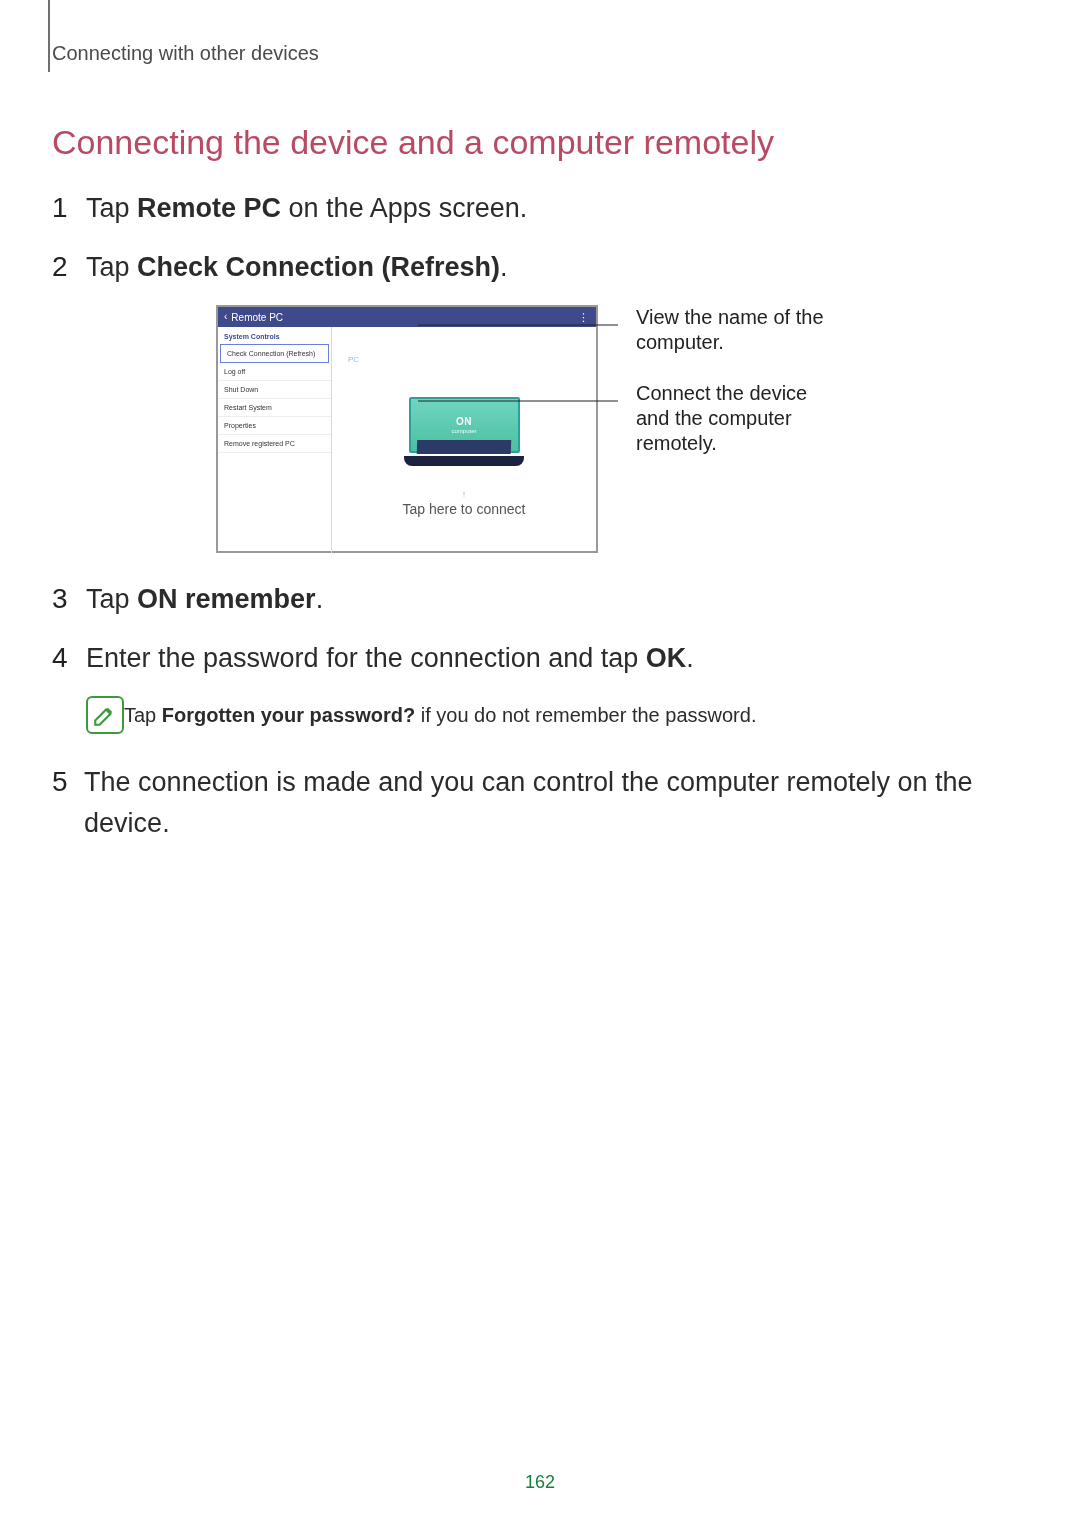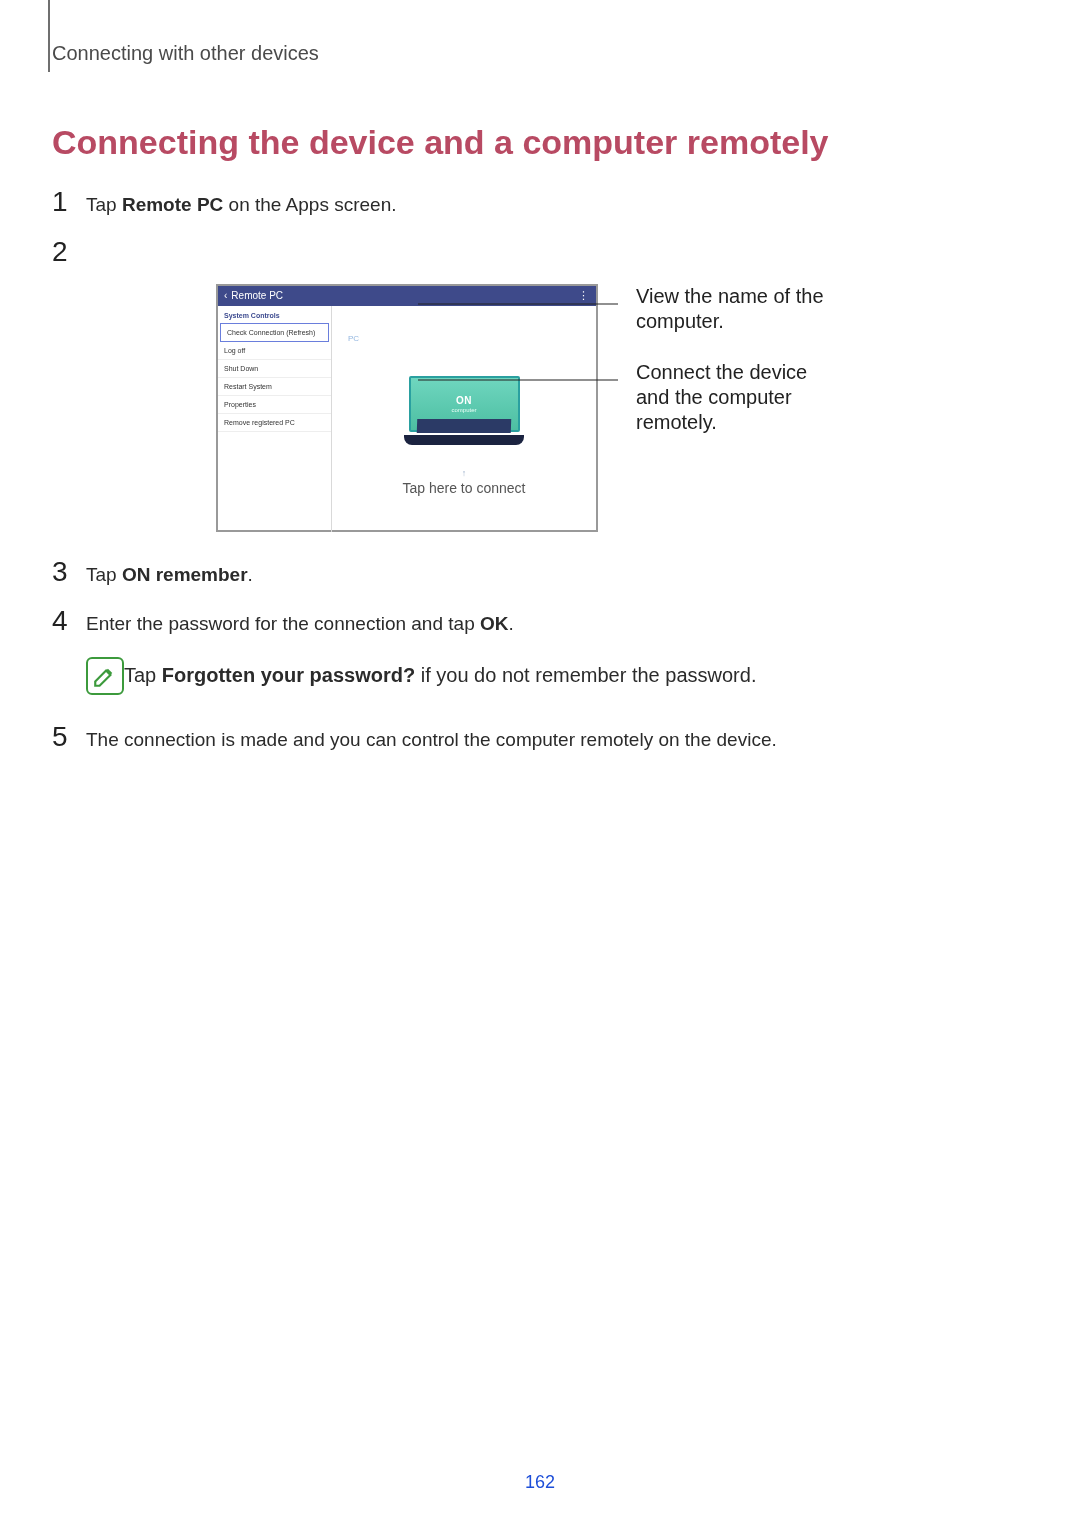--- a/index.html
+++ b/index.html
@@ -1,24 +1,24 @@
 <!DOCTYPE html>
 <html><head>
 <meta charset="utf-8">
 <style>
   * { box-sizing: border-box; margin: 0; padding: 0; }
   html, body { width: 1080px; height: 1527px; background: #fff; font-family: "Segoe UI", "Helvetica Neue", Arial, sans-serif; color: #2b2b2b; }
   .page { position: relative; width: 1080px; height: 1527px; padding: 28px 70px 40px 52px; }
   .left-rule { position: absolute; left: 48px; top: 0; width: 2px; height: 72px; background: #6f6f6f; }
   .section-crumb { font-size: 20px; color: #4a4a4a; margin: 14px 0 0 0; }
-  .h2 { font-size: 34px; font-weight: 700; color: #b84a63; margin: 58px 0 26px 0; }
+  .h2 { font-size: 34px; font-weight: 400; color: #b84a63; margin: 58px 0 26px 0; }
   .steps { margin-top: 4px; }
   .step { display: flex; align-items: baseline; margin: 18px 0; }
   .step-num { width: 34px; font-size: 28px; font-weight: 400; color: #222; line-height: 1; }
-  .step-body { font-size: 19px; color: #2b2b2b; line-height: 1.5; }
+  .step-body { font-size: 27px; color: #2b2b2b; line-height: 1.5; }
   .step-body b { font-weight: 700; }
 
   
   .figure-row { display: flex; justify-content: center; align-items: flex-start; margin: 8px 0 26px 0; gap: 0; }
   .mock { position: relative; width: 382px; height: 248px; border: 2px solid #999; background: #fff; }
   .mock-header { height: 20px; background: #3e4a8a; display: flex; align-items: center; padding: 0 6px; gap: 4px; }
   .chev { color: #fff; font-size: 10px; line-height: 1; }
   .mock-title { color: #fff; font-size: 10px; }
   .mock-menu { margin-left: auto; color: #fff; font-size: 11px; letter-spacing: 1px; }
   .mock-body { display: flex; height: 226px; }
@@ -41,21 +41,21 @@
   .callouts { width: 210px; margin-left: 38px; font-size: 20px; color: #222; }
   .callout { position: relative; margin-bottom: 26px; }
   .callout svg { position:absolute; left: -218px; top: 10px; }
   .callout .cap { line-height: 1.25; }
 
   .note-row { display: flex; align-items: center; margin: 18px 0 28px 34px; }
   .note-icon { width: 38px; height: 38px; border: 2px solid #3c9a3c; border-radius: 6px; display:flex; align-items:center; justify-content:center; }
   .note-icon svg { display:block; }
   .note-text { font-size: 20px; }
 
-  .pagenum { position:absolute; bottom: 34px; left: 0; right: 0; text-align: center; font-size: 18px; color: #1d4ed8; }
+  .pagenum { position:absolute; bottom: 34px; left: 0; right: 0; text-align: center; font-size: 18px; color: #15803d; }
 </style>
 </head>
 <body>
 
 <div class="page">
   <div class="left-rule"></div>
 
   <div class="section-crumb">Connecting with other devices</div>
 
   <h2 class="h2">Connecting the device and a computer remotely</h2>
@@ -64,20 +64,23 @@
 
     <div class="step">
       <div class="step-num">1</div>
       <div class="step-body">
         <span>Tap </span><b>Remote PC</b><span> on the Apps screen.</span>
       </div>
     </div>
 
     <div class="step">
       <div class="step-num">2</div>
+      <div class="step-body">
+        <span>Tap </span><b>Check Connection (Refresh)</b><span>.</span>
+      </div>
     </div>
 
     <div class="figure-row">
       <div class="mock">
         <div class="mock-header">
           <span class="chev">‹</span>
           <span class="mock-title">Remote PC</span>
           <span class="mock-menu">⋮</span>
         </div>
         <div class="mock-body">

